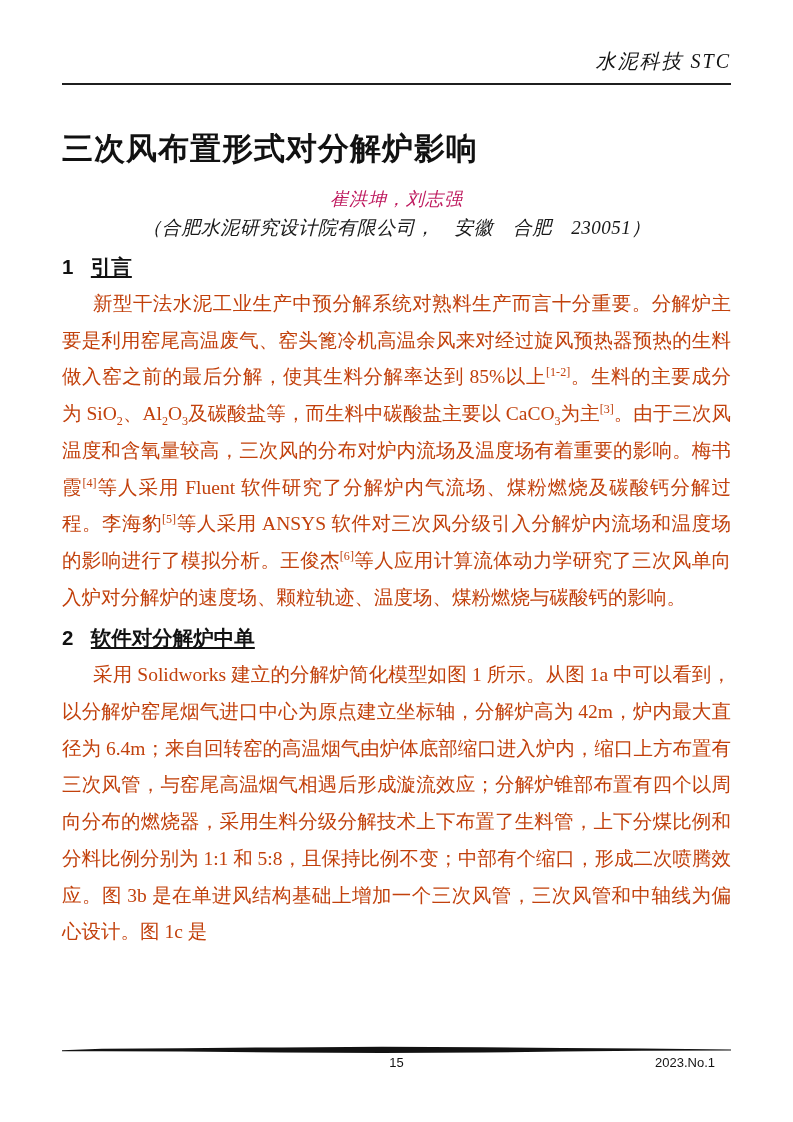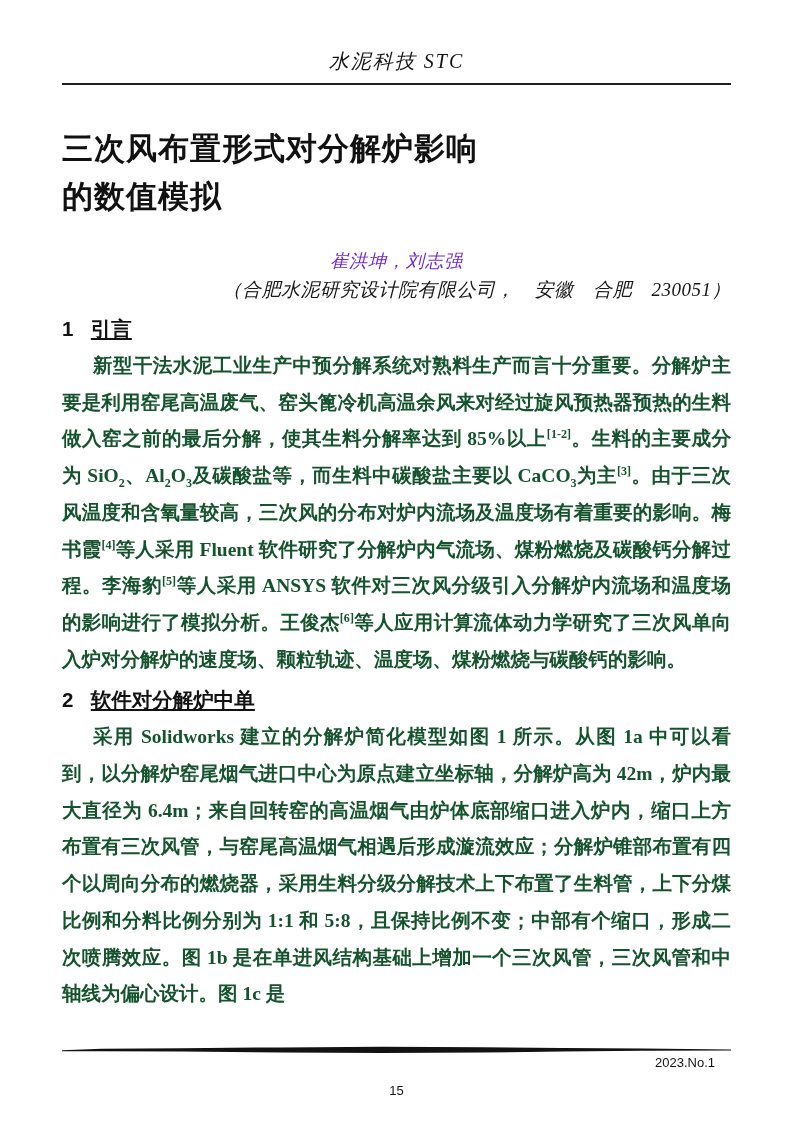--- a/index.html
+++ b/index.html
@@ -12,21 +12,21 @@
     overflow: hidden;
   }
   .page {
     width: 793px; height: 1122px;
     padding: 48px 62px 0 62px;
     position: relative;
     background: #ffffff;
   }
   
   .journal-title {
-    text-align: center;
+    text-align: right;
     font-size: 20px;
     line-height: 26px;
     font-style: italic;
     letter-spacing: 2px;
     color: #141414;
   }
   .header-rule {
     margin-top: 9px;
     border-top: 2.5px solid #1f1f1f;
     height: 0;
@@ -36,31 +36,31 @@
     margin-top: 40px;
     text-align: left;
     font-family: "Liberation Sans", "DejaVu Sans", sans-serif;
     font-weight: bold;
     font-size: 31px;
     line-height: 48px;
     letter-spacing: 1px;
     color: #111;
   }
   .authors {
-    margin-top: 28px;
+    margin-top: 14px;
     text-align: center;
     font-size: 18px;
     line-height: 25px;
     font-style: italic;
     letter-spacing: 1px;
-    color: #6d28d9;
+    color: #be185d;
   }
   .affiliation {
     margin-top: 2px;
-    text-align: right;
+    text-align: center;
     font-size: 19px;
     line-height: 27px;
     font-style: italic;
     letter-spacing: 0.5px;
     color: #181818;
   }
   
   h2.section-heading {
     margin: 8px 0 5px 0;
     font-family: "Liberation Sans", "DejaVu Sans", sans-serif;
@@ -71,22 +71,21 @@
   }
   h2.section-heading.first { margin-top: 12px; }
   .sec-num { display: inline-block; }
   .sec-title { display: inline-block; margin-left: 0.85em; text-decoration: underline; }
   .body-para {
     font-size: 19.5px;
     line-height: 36.7px;
     text-align: justify;
     text-justify: inter-ideograph;
     text-indent: 31px;
-    color: #14532d;
-    font-weight: bold;
+    color: #c2410c;
   }
   .body-para sup {
     font-size: 0.62em;
     vertical-align: super;
     line-height: 0;
   }
   .body-para sub {
     font-size: 0.62em;
     vertical-align: sub;
     line-height: 0;
@@ -104,54 +103,52 @@
     margin-top: 1px;
     font-family: "Liberation Sans", "DejaVu Sans", sans-serif;
     font-size: 13px;
     color: #141414;
   }
   .page-number {
     position: absolute;
     left: 50%;
     transform: translateX(-50%);
     top: 0;
-    margin-top: 28px;
   }
   .issue-label {
     position: absolute;
     right: 16px;
     top: 0;
     margin-left: 43px;
   }
 </style>
 </head>
 <body>
 
 <div class="page">
 
   <div class="journal-title">水泥科技 STC</div>
   <div class="header-rule"></div>
 
   <h1 class="article-title">
     <span>三次风布置形式对分解炉影响</span><br>
-    <span>的数值模拟</span>
   </h1>
 
   <div class="authors">崔洪坤，刘志强</div>
   <div class="affiliation">（合肥水泥研究设计院有限公司，　安徽　合肥　230051）</div>
 
   <h2 class="section-heading first">
     <span class="sec-num">1</span><span class="sec-title">引言</span>
   </h2>
   <p class="body-para">新型干法水泥工业生产中预分解系统对熟料生产而言十分重要。分解炉主要是利用窑尾高温废气、窑头篦冷机高温余风来对经过旋风预热器预热的生料做入窑之前的最后分解，使其生料分解率达到 85%以上<sup>[1-2]</sup>。生料的主要成分为 SiO<sub>2</sub>、Al<sub>2</sub>O<sub>3</sub>及碳酸盐等，而生料中碳酸盐主要以 CaCO<sub>3</sub>为主<sup>[3]</sup>。由于三次风温度和含氧量较高，三次风的分布对炉内流场及温度场有着重要的影响。梅书霞<sup>[4]</sup>等人采用 Fluent 软件研究了分解炉内气流场、煤粉燃烧及碳酸钙分解过程。李海豹<sup>[5]</sup>等人采用 ANSYS 软件对三次风分级引入分解炉内流场和温度场的影响进行了模拟分析。王俊杰<sup>[6]</sup>等人应用计算流体动力学研究了三次风单向入炉对分解炉的速度场、颗粒轨迹、温度场、煤粉燃烧与碳酸钙的影响。</p>
 
   <h2 class="section-heading">
     <span class="sec-num">2</span><span class="sec-title">软件对分解炉中单</span>
   </h2>
-  <p class="body-para">采用 Solidworks 建立的分解炉简化模型如图 1 所示。从图 1a 中可以看到，以分解炉窑尾烟气进口中心为原点建立坐标轴，分解炉高为 42m，炉内最大直径为 6.4m；来自回转窑的高温烟气由炉体底部缩口进入炉内，缩口上方布置有三次风管，与窑尾高温烟气相遇后形成漩流效应；分解炉锥部布置有四个以周向分布的燃烧器，采用生料分级分解技术上下布置了生料管，上下分煤比例和分料比例分别为 1:1 和 5:8，且保持比例不变；中部有个缩口，形成二次喷腾效应。图 1b 是在单进风结构基础上增加一个三次风管，三次风管和中轴线为偏心设计。图 1c 是</p>
+  <p class="body-para">采用 Solidworks 建立的分解炉简化模型如图 1 所示。从图 1a 中可以看到，以分解炉窑尾烟气进口中心为原点建立坐标轴，分解炉高为 42m，炉内最大直径为 6.4m；来自回转窑的高温烟气由炉体底部缩口进入炉内，缩口上方布置有三次风管，与窑尾高温烟气相遇后形成漩流效应；分解炉锥部布置有四个以周向分布的燃烧器，采用生料分级分解技术上下布置了生料管，上下分煤比例和分料比例分别为 1:1 和 5:8，且保持比例不变；中部有个缩口，形成二次喷腾效应。图 3b 是在单进风结构基础上增加一个三次风管，三次风管和中轴线为偏心设计。图 1c 是</p>
 
   <div class="footer">
     <svg class="footer-rule-svg" viewBox="0 0 669 8" preserveAspectRatio="none" xmlns="http://www.w3.org/2000/svg">
       <polygon fill="#121212" points="
         0,4.2 40,2.8 120,2.2 220,1.4 320,0.8 420,1.2 500,2.0 580,2.6 669,3.4
         669,4.6 580,4.8 500,5.6 420,6.6 320,7.0 220,6.4 120,5.6 40,5.2 0,5.2"></polygon>
     </svg>
     <div class="footer-row">
       <span class="page-number">15</span>
       <span class="issue-label">2023.No.1</span>

